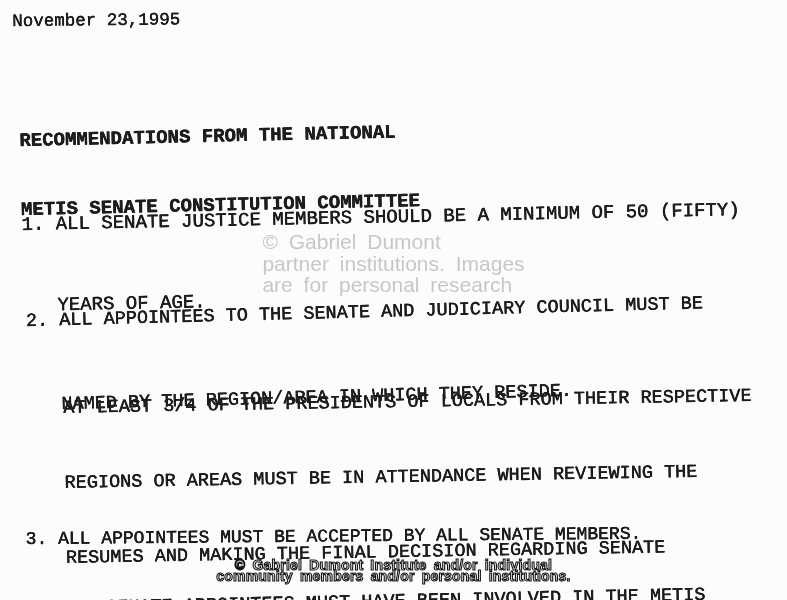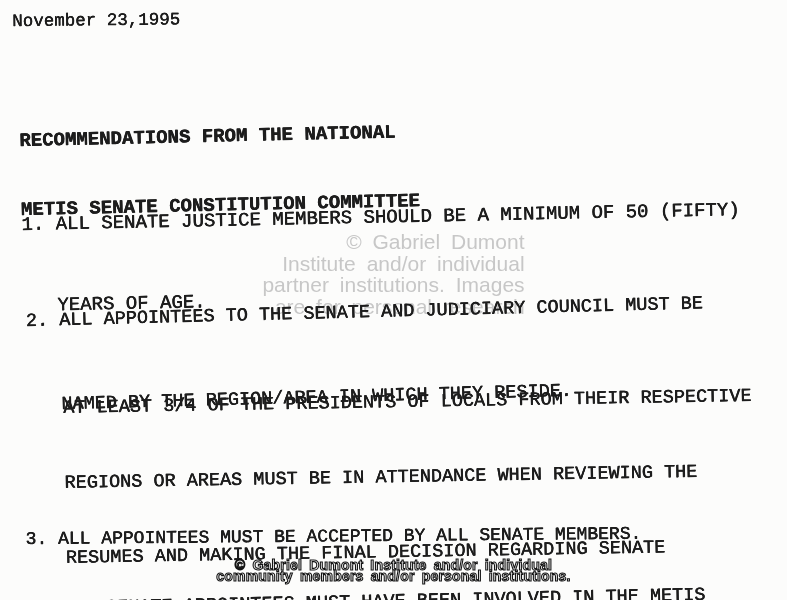--- a/index.html
+++ b/index.html
@@ -29,21 +29,21 @@
   #item-2-para { left: 51px;  top: 346px; font-size: 18.5px; line-height: 25px; transform: rotate(-1.0deg); }
   #item-3      { left: 25px;  top: 477px; font-size: 18px;   line-height: 25px; transform: rotate(-0.5deg); }
   #item-4      { left: 27px;  top: 550px; font-size: 18.5px; line-height: 24px; transform: rotate(-1.2deg); }
 
   #wm-center {
     position: absolute;
     left: 50%;
     top: 231px;
     transform: translateX(-50%);
     z-index: 1;
-    text-align: right;
+    text-align: left;
     font-family: "Liberation Sans", "DejaVu Sans", sans-serif;
     font-size: 21px;
     line-height: 21.5px;
     color: #c7c7c7;
     word-spacing: 5px;
     white-space: nowrap;
   }
   #wm-bottom {
     position: absolute;
     left: 50%;
@@ -62,21 +62,20 @@
     white-space: nowrap;
   }
 </style>
 </head>
 <body>
 
 <div class="page">
 
   <div id="wm-center">
     <div class="wm-line">© Gabriel Dumont</div>
-    <div class="wm-line">Institute and/or individual</div>
     <div class="wm-line">partner institutions. Images</div>
     <div class="wm-line">are for personal research</div>
   </div>
 
   <div id="date-line" class="typed">November 23,1995</div>
 
   <div id="doc-title" class="typed">
     <div class="line">RECOMMENDATIONS FROM THE NATIONAL</div>
     <div class="line">METIS SENATE CONSTITUTION COMMITTEE</div>
   </div>

